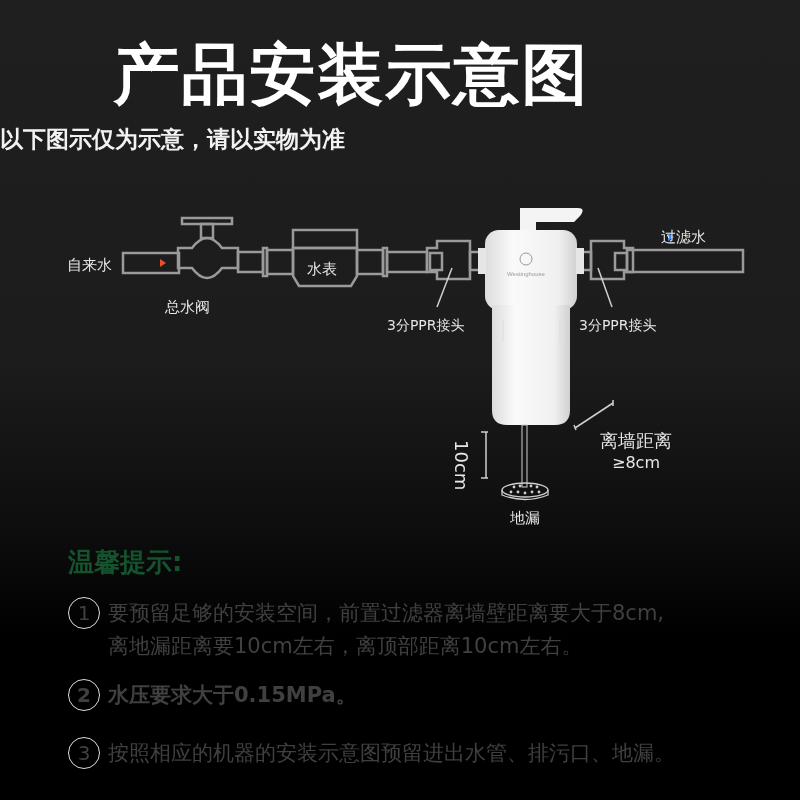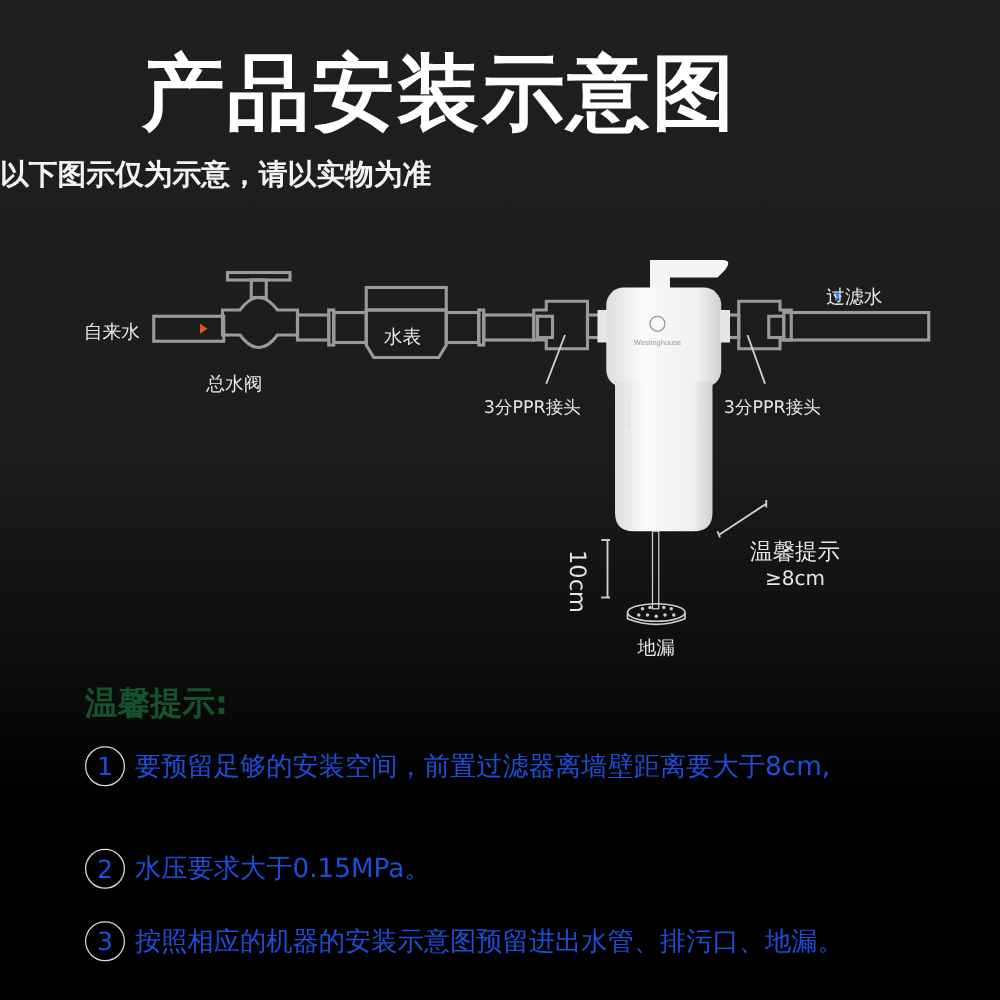--- a/index.html
+++ b/index.html
@@ -2,21 +2,21 @@
 <html><head>
 <meta charset="utf-8">
 <style>
   html,body{margin:0;padding:0;}
   body{width:800px;height:800px;overflow:hidden;background:linear-gradient(180deg,#1f1f1f 0%,#1c1c1c 45%,#0e0e0e 65%,#000 80%,#000 100%);font-family:"DejaVu Sans","Liberation Sans",sans-serif;color:#fff;position:relative;}
   .title{position:absolute;left:0;top:30px;width:703px;text-align:center;font-size:66px;font-weight:bold;letter-spacing:2px;color:#fff;}
   .subtitle{position:absolute;left:0;top:124px;width:800px;font-size:23px;font-weight:bold;color:#f2f2f2;}
   .diagram{position:absolute;left:0;top:190px;width:800px;height:350px;}
   .lbl{position:absolute;font-size:15px;color:#e6e6e6;white-space:nowrap;}
   .tips-title{position:absolute;left:68px;top:545px;font-size:26px;font-weight:bold;color:#14532d;}
-  .tip{position:absolute;left:68px;font-size:21px;color:#1d4ed8;line-height:33px;}
+  .tip{position:absolute;left:68px;font-size:21px;color:#404040;line-height:33px;}
   .num{display:inline-block;width:30px;height:30px;border:1.5px solid #ddd;border-radius:50%;text-align:center;line-height:30px;font-size:20px;margin-right:8px;vertical-align:middle;}
   .tip .text{vertical-align:middle;}
   .tip .cont{display:block;padding-left:40px;}
 </style>
 </head>
 <body>
 
 <div class="title">产品安装示意图</div>
 <div class="subtitle">以下图示仅为示意，请以实物为准</div>
 
@@ -114,27 +114,28 @@
   </svg>
 
   <div class="lbl" style="left:67px;top:66px;">自来水</div>
   <div class="lbl" style="left:165px;top:108px;">总水阀</div>
   <div class="lbl" style="left:307px;top:70px;">水表</div>
   <div class="lbl" style="left:387px;top:127px;font-size:14px;">3分PPR接头</div>
   <div class="lbl" style="left:579px;top:127px;font-size:14px;">3分PPR接头</div>
   <div class="lbl" style="left:661px;top:38px;">过滤水</div>
   <div class="lbl" style="left:445px;top:250px;font-size:18px;transform:rotate(90deg);transform-origin:left top;left:472px;">10cm</div>
   <div class="lbl" style="left:510px;top:319px;font-family:Liberation Mono, monospace;">地漏</div>
-  <div class="lbl" style="left:600px;top:239px;font-size:18px;">温馨提示</div>
+  <div class="lbl" style="left:600px;top:239px;font-size:18px;">离墙距离</div>
   <div class="lbl" style="left:612px;top:263px;font-size:16px;">≥8cm</div>
 </div>
 
 <div class="tips-title">温馨提示:</div>
 
 <div class="tip" style="top:596px;">
   <span class="num">1</span><span class="text">要预留足够的安装空间，前置过滤器离墙壁距离要大于8cm,</span>
+  <span class="cont">离地漏距离要10cm左右，离顶部距离10cm左右。</span>
 </div>
-<div class="tip" style="top:678px;">
+<div class="tip" style="top:678px;font-weight:bold;">
   <span class="num">2</span><span class="text">水压要求大于0.15MPa。</span>
 </div>
 <div class="tip" style="top:736px;">
   <span class="num">3</span><span class="text">按照相应的机器的安装示意图预留进出水管、排污口、地漏。</span>
 </div>
 
 </body></html>

